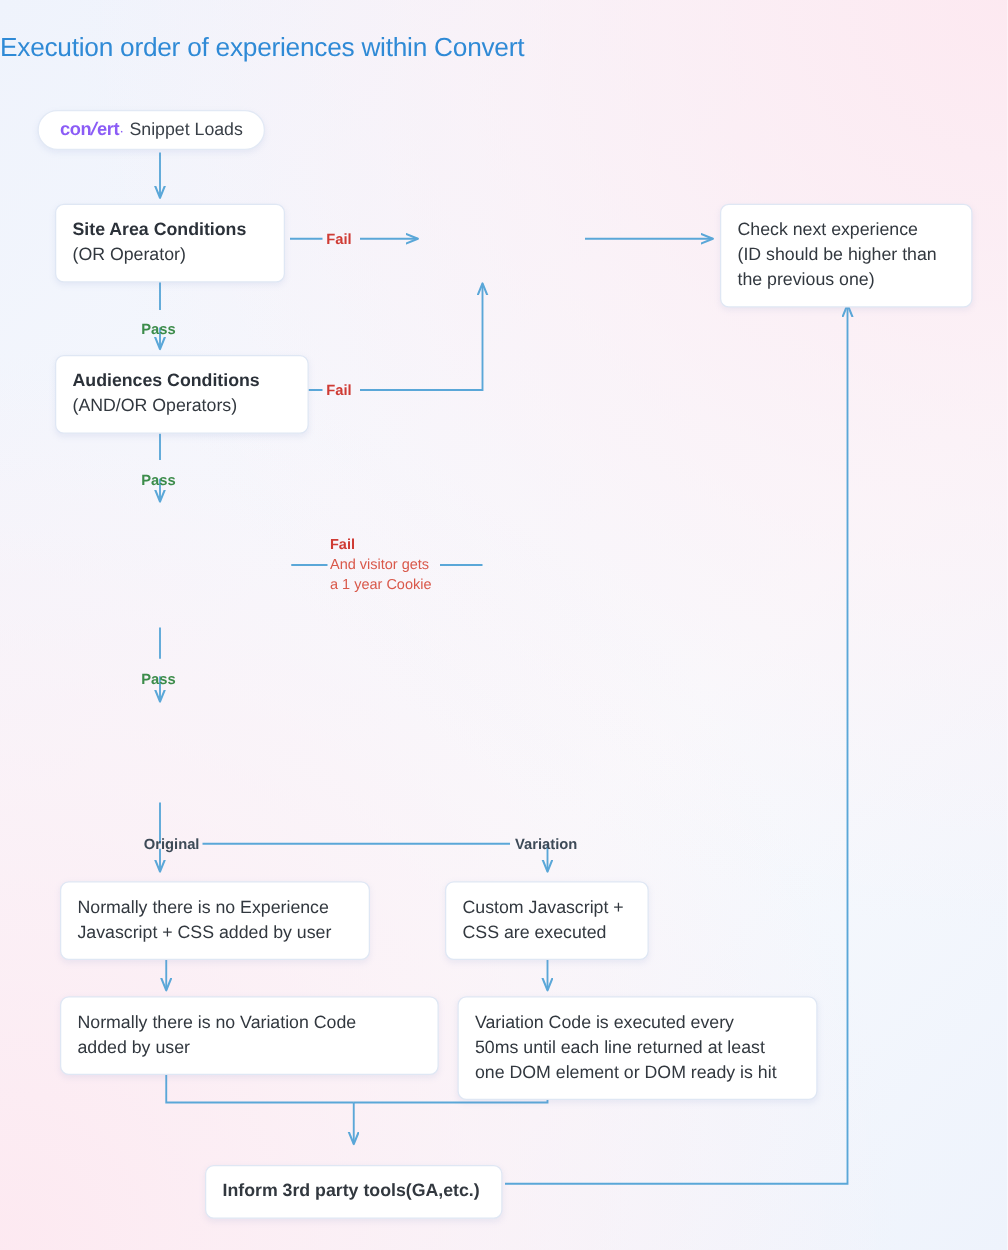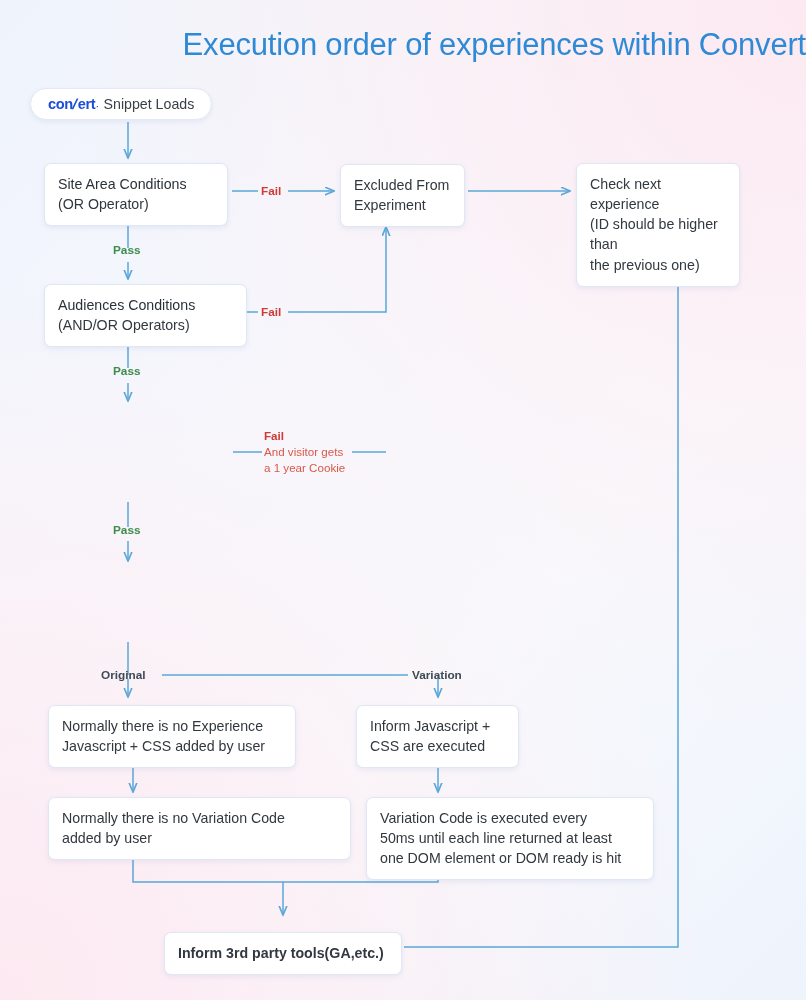--- a/index.html
+++ b/index.html
@@ -27,41 +27,41 @@
     left: 0; top: 0;
     width: 806px;
     height: 1000px;
     pointer-events: none;
   }
   .title {
     position: absolute;
     left: 0;
     top: 26px;
     width: 806px;
-    text-align: right;
+    text-align: left;
     color: #2f8ad6;
-    font-size: 31px;
+    font-size: 21px;
     font-weight: 400;
     letter-spacing: -0.2px;
     line-height: 1.2;
   }
   .node {
     position: absolute;
     box-sizing: border-box;
     background: #ffffff;
     border: 1px solid #dfe7f4;
     border-radius: 7px;
     box-shadow: 0 2px 5px rgba(120,150,200,0.13);
     padding: 10px 13px 11px 13px;
     color: #32383f;
     font-size: 14.2px;
     line-height: 1.42;
   }
   .node .hd {
-    font-weight: normal;
+    font-weight: bold;
     color: #2b3139;
     display: block;
   }
   .node .ln { display: block; }
   .pill {
     position: absolute;
     box-sizing: border-box;
     background: #ffffff;
     border: 1px solid #e2e9f5;
     border-radius: 20px;
@@ -70,21 +70,21 @@
     display: flex;
     align-items: center;
     padding: 0 17px;
     color: #3a4048;
     font-size: 14.2px;
     white-space: nowrap;
   }
   .logo {
     font-weight: 800;
     font-size: 14.6px;
-    color: #1d4ed8;
+    color: #8b5cf6;
     letter-spacing: -0.35px;
     margin-right: 5px;
     display: inline-flex;
     align-items: baseline;
   }
   .logo .slash {
     display: inline-block;
     transform: skewX(-16deg);
     margin: 0 0.5px;
   }
@@ -94,21 +94,21 @@
     font-weight: 700;
     margin-left: 1px;
   }
   .edge-label {
     position: absolute;
     font-size: 11.8px;
     font-weight: bold;
     white-space: nowrap;
     line-height: 1.3;
   }
-  .lbl-pass { color: #3c8c4a; }
+  .lbl-pass { color: #3c8c4a; margin-top: 13px; }
   .lbl-fail { color: #cf3b34; }
   .lbl-plain {
     position: absolute;
     font-size: 11.8px;
     font-weight: bold;
     color: #3d4a57;
     white-space: nowrap;
   }
   .fail-note {
     position: absolute;
@@ -188,45 +188,41 @@
         <span class="tick">·</span>
       </span>
     <span>Snippet Loads</span>
   </div>
 
   <div class="node" style="left:44px; top:163px; width:184px;">
     <span class="hd">Site Area Conditions</span>
     <span class="ln">(OR Operator)</span>
   </div>
 
-  <div class="node" style="left:340px; top:164px; width:125px;">
-    <span class="ln">Excluded From</span>
-    <span class="ln">Experiment</span>
-  </div>
-
-  <div class="node" style="left:576px; top:163px; width:164px;">
+
+  <div class="node" style="left:576px; top:163px; width:202px;">
     <span class="ln">Check next experience</span>
     <span class="ln">(ID should be higher than</span>
     <span class="ln">the previous one)</span>
   </div>
 
   <div class="node" style="left:44px; top:284px; width:203px;">
     <span class="hd">Audiences Conditions</span>
     <span class="ln">(AND/OR Operators)</span>
   </div>
 
 
 
   <div class="node" style="left:48px; top:705px; width:248px;">
     <span class="ln">Normally there is no Experience</span>
     <span class="ln">Javascript + CSS added by user</span>
   </div>
 
   <div class="node" style="left:356px; top:705px; width:163px;">
-    <span class="ln">Inform Javascript +</span>
+    <span class="ln">Custom Javascript +</span>
     <span class="ln">CSS are executed</span>
   </div>
 
   <div class="node" style="left:48px; top:797px; width:303px;">
     <span class="ln">Normally there is no Variation Code</span>
     <span class="ln">added by user</span>
   </div>
 
   <div class="node" style="left:366px; top:797px; width:288px;">
     <span class="ln">Variation Code is executed every</span>
@@ -243,16 +239,16 @@
   <div class="edge-label lbl-fail" style="left:261px; top:305px;">Fail</div>
   <div class="edge-label lbl-pass" style="left:113px; top:364px;">Pass</div>
 
   <div class="fail-note" style="left:264px; top:428px;">
     <span class="b">Fail</span><br>
     <span>And visitor gets</span><br>
     <span>a 1 year Cookie</span>
   </div>
 
   <div class="edge-label lbl-pass" style="left:113px; top:523px;">Pass</div>
-  <div class="lbl-plain" style="left:101px; top:668px;">Original</div>
+  <div class="lbl-plain" style="left:115px; top:668px;">Original</div>
   <div class="lbl-plain" style="left:412px; top:668px;">Variation</div>
 
 </div>
 
 </body></html>

